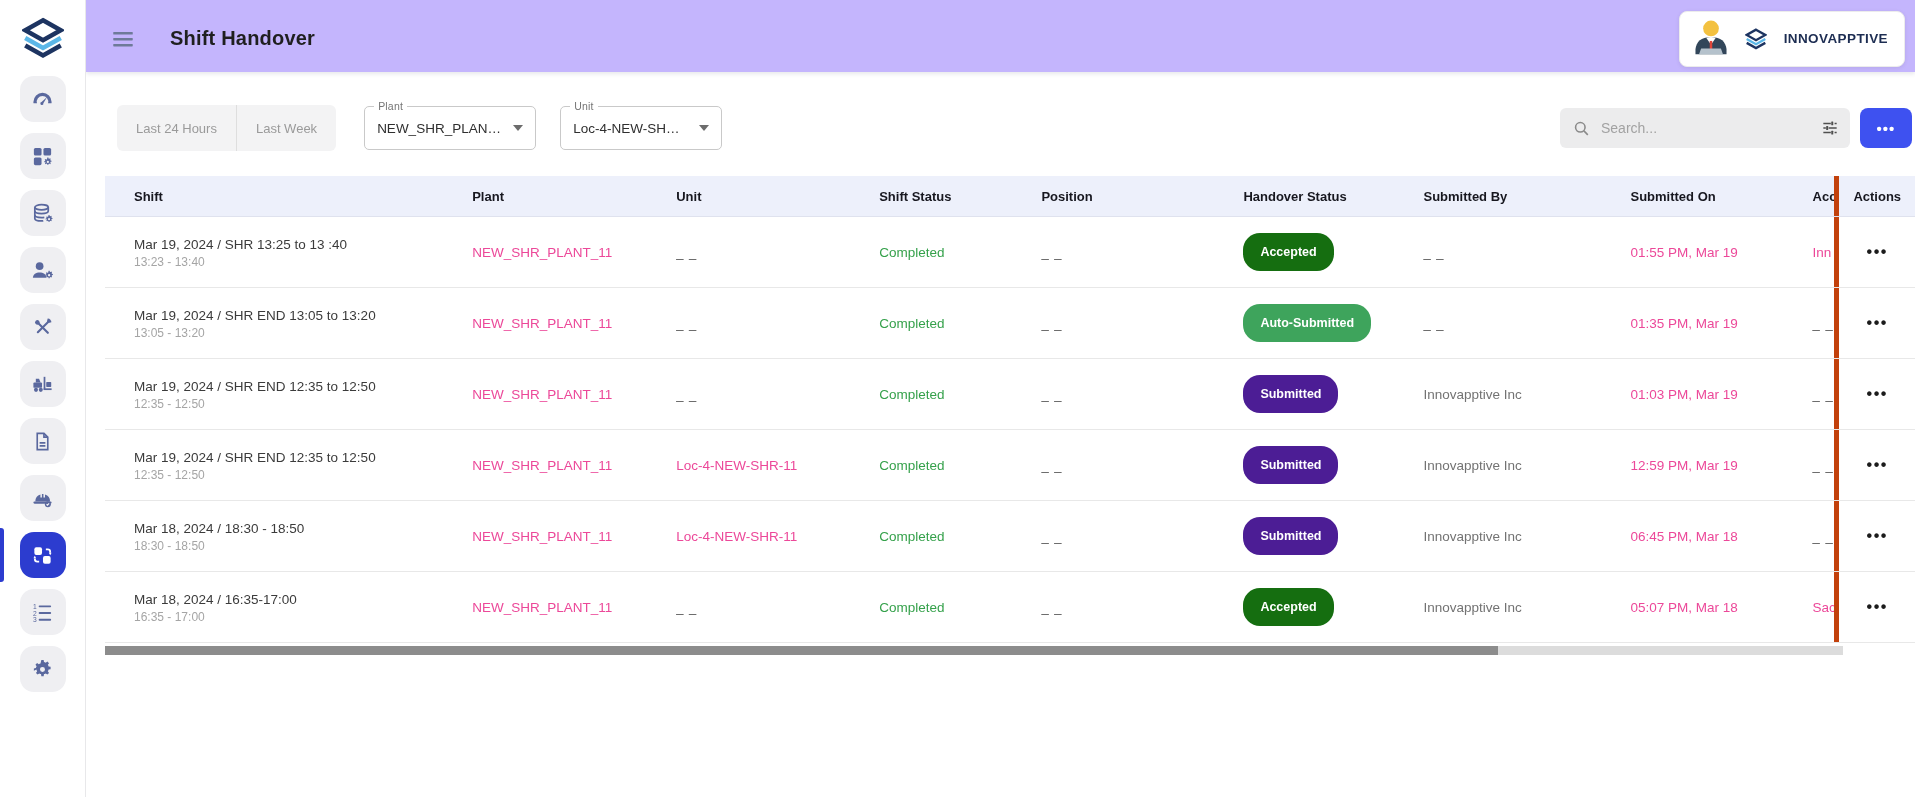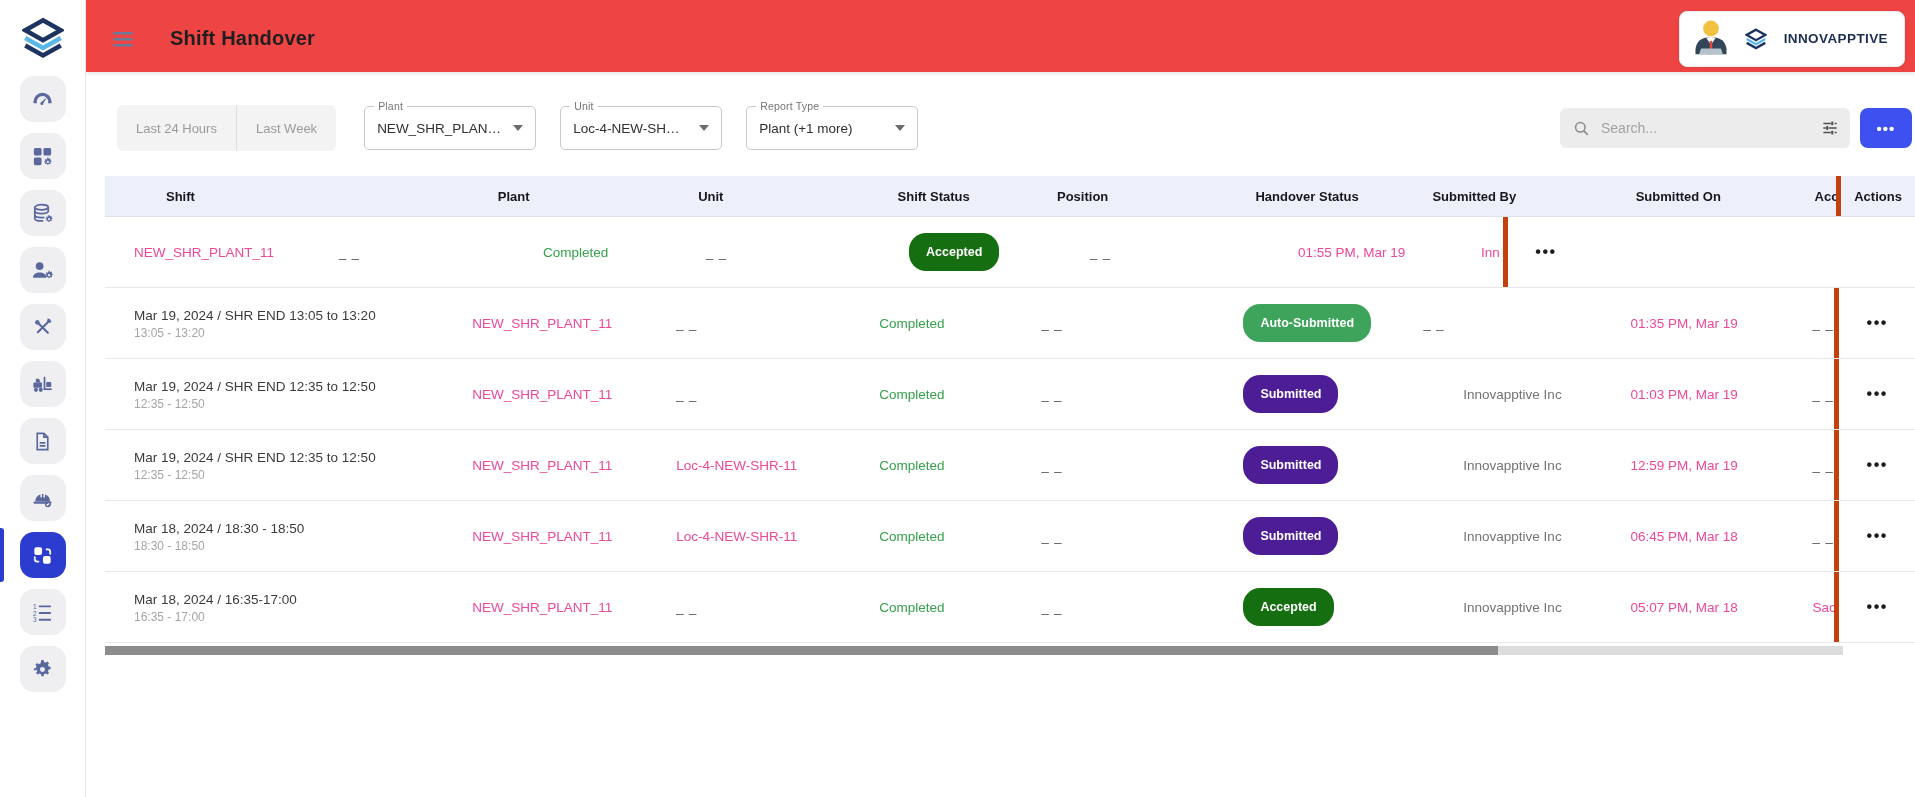--- a/index.html
+++ b/index.html
@@ -13,21 +13,21 @@
   .nav-item { position:relative; width:100%; display:flex; justify-content:center; margin-bottom:11px; }
   .nav-tile { width:46px; height:46px; border-radius:14px; background:#efeff2; color:#5a689e;
     display:flex; align-items:center; justify-content:center; cursor:pointer; }
   .nav-tile svg { width:23px; height:23px; }
   .nav-item.active .nav-tile { background:#2c3ccf; color:#ffffff; }
   .nav-item.active::before { content:""; position:absolute; left:0; top:-4px; width:4px; height:54px;
     background:#2c3ccf; border-radius:0 3px 3px 0; }
 
   
   .main { margin-left:86px; height:100%; position:relative; }
-  .topbar { height:72px; background:#ef4444; display:flex; align-items:center; padding:5px 10px 0 24px;
+  .topbar { height:72px; background:#c4b5fd; display:flex; align-items:center; padding:5px 10px 0 24px;
     box-shadow:0 2px 4px rgba(60,64,90,.12); position:relative; z-index:3; }
   .hamburger { width:26px; height:26px; color:#6e7a99; cursor:pointer; }
   .page-title { font-size:20px; font-weight:700; color:#1f1f1f; margin-left:34px; letter-spacing:.2px; }
   .brand-card { margin-left:auto; display:flex; align-items:center; gap:10px; background:#fff;
     border:1px solid #ececec; border-radius:8px; box-shadow:0 1px 4px rgba(0,0,0,.08);
     height:56px; padding:4px 16px 4px 8px; }
   .brand-card .avatar { width:46px; height:46px; }
   .brand-text { font-size:13.5px; font-weight:800; color:#1d2d52; letter-spacing:.4px; }
   .brand-mark { width:24px; height:22px; margin-right:6px; }
 
@@ -56,36 +56,36 @@
     font-size:14px; color:#444; font-family:"Liberation Sans",sans-serif; }
   .search-box input::placeholder { color:#a2a2a2; }
   .tune { width:20px; height:20px; color:#4f4f4f; cursor:pointer; flex:none; }
   .more-btn { margin-left:10px; width:52px; height:40px; background:#3e51f0; border:none; border-radius:8px;
     color:#fff; font-size:15px; font-weight:700; letter-spacing:1px; cursor:pointer;
     display:flex; align-items:center; justify-content:center; }
 
   
   .table-wrap { margin-left:19px; width:1810px; margin-top:24px; }
   .thead { display:flex; background:#edf0fb; height:41px; align-items:center;
-    border-bottom:1px solid #dfe2ee;padding-left:32px; }
+    border-bottom:1px solid #dfe2ee; }
   .thead .cell { font-size:13px; font-weight:700; color:#17171f; }
   .cell { padding-left:29px; white-space:nowrap; }
   .col-shift { width:340px; } .col-plant { width:205px; } .col-unit { width:204px; }
   .col-status { width:163px; } .col-pos { width:203px; } .col-hand { width:181px; }
   .col-subby { width:208px; } .col-subon { width:183px; }
   .col-accby { width:51px; overflow:hidden; }
   .col-actions { width:81px; border-left:5px solid #c2410c; align-self:stretch;
     display:flex; align-items:center; justify-content:center; padding-left:0; }
   .trow { display:flex; align-items:center; height:71px; border-bottom:1px solid #e8e8e8; background:#fff; }
   .shift-title { font-size:13.5px; color:#3b3b3b; font-weight:500; line-height:19px; }
   .shift-time { font-size:12px; color:#a5a5a5; line-height:16px; }
   .txt { font-size:13.5px; color:#ec4899; }
   .muted { font-size:13px; color:#4d4d4d; letter-spacing:1px; }
   .ok { font-size:13.5px; color:#35a14b; }
-  .subby { font-size:13.5px; color:#737373;text-align:center; }
+  .subby { font-size:13.5px; color:#737373; }
   .pill { display:inline-block; min-width:72px; text-align:center; padding:12px 17px; border-radius:17px;
     color:#fff; font-size:12.5px; font-weight:700; white-space:nowrap; }
   .pill-accepted { background:#156e10; }
   .pill-submitted { background:#4c1d95; }
   .pill-auto { background:#3ea45c; }
   .dots { font-size:16px; font-weight:700; color:#1c1c1c; letter-spacing:1.5px; cursor:pointer; line-height:1; }
 
   
   .hscroll { margin-left:19px; margin-top:3px; width:1738px; height:9px; background:#dcdcdc; position:relative; }
   .hscroll .thumb { position:absolute; left:0; top:0; width:1393px; height:9px; background:#8c8c8c; cursor:pointer; }
@@ -277,25 +277,20 @@
     </div>
 
     <div class="m-select sel-plant">
       <span class="flabel">Plant</span>
       <span class="val">NEW_SHR_PLANT_...</span>
       <span class="caret"></span>
     </div>
     <div class="m-select sel-unit">
       <span class="flabel">Unit</span>
       <span class="val">Loc-4-NEW-SHR-11</span>
-      <span class="caret"></span>
-    </div>
-    <div class="m-select sel-report">
-      <span class="flabel">Report Type</span>
-      <span class="val">Plant (+1 more)</span>
       <span class="caret"></span>
     </div>
 
     <div class="search-box">
       <svg class="mag" viewBox="0 0 24 24" fill="none" stroke="currentColor" stroke-width="2">
         <circle cx="10.5" cy="10.5" r="6"></circle>
           <path d="M15 15l5 5"></path>
         </svg>
       <input type="text" placeholder="Search..." style="">
       <svg class="tune" viewBox="0 0 24 24">
@@ -322,20 +317,24 @@
       <div class="cell col-status">Shift Status</div>
       <div class="cell col-pos">Position</div>
       <div class="cell col-hand">Handover Status</div>
       <div class="cell col-subby">Submitted By</div>
       <div class="cell col-subon">Submitted On</div>
       <div class="cell col-accby">Acc</div>
       <div class="cell col-actions">Actions</div>
     </div>
 
     <div class="trow">
+      <div class="cell col-shift">
+          <div class="shift-title">Mar 19, 2024 / SHR 13:25 to 13 :40</div>
+          <div class="shift-time">13:23 - 13:40</div>
+        </div>
       <div class="cell col-plant txt">NEW_SHR_PLANT_11</div>
       <div class="cell col-unit muted">_ _</div>
       <div class="cell col-status ok">Completed</div>
       <div class="cell col-pos muted">_ _</div>
       <div class="cell col-hand"><span class="pill pill-accepted">Accepted</span></div>
       <div class="cell col-subby muted">_ _</div>
       <div class="cell col-subon txt">01:55 PM, Mar 19</div>
       <div class="cell col-accby txt">Inn</div>
       <div class="cell col-actions">
           <span class="dots">•••</span>

